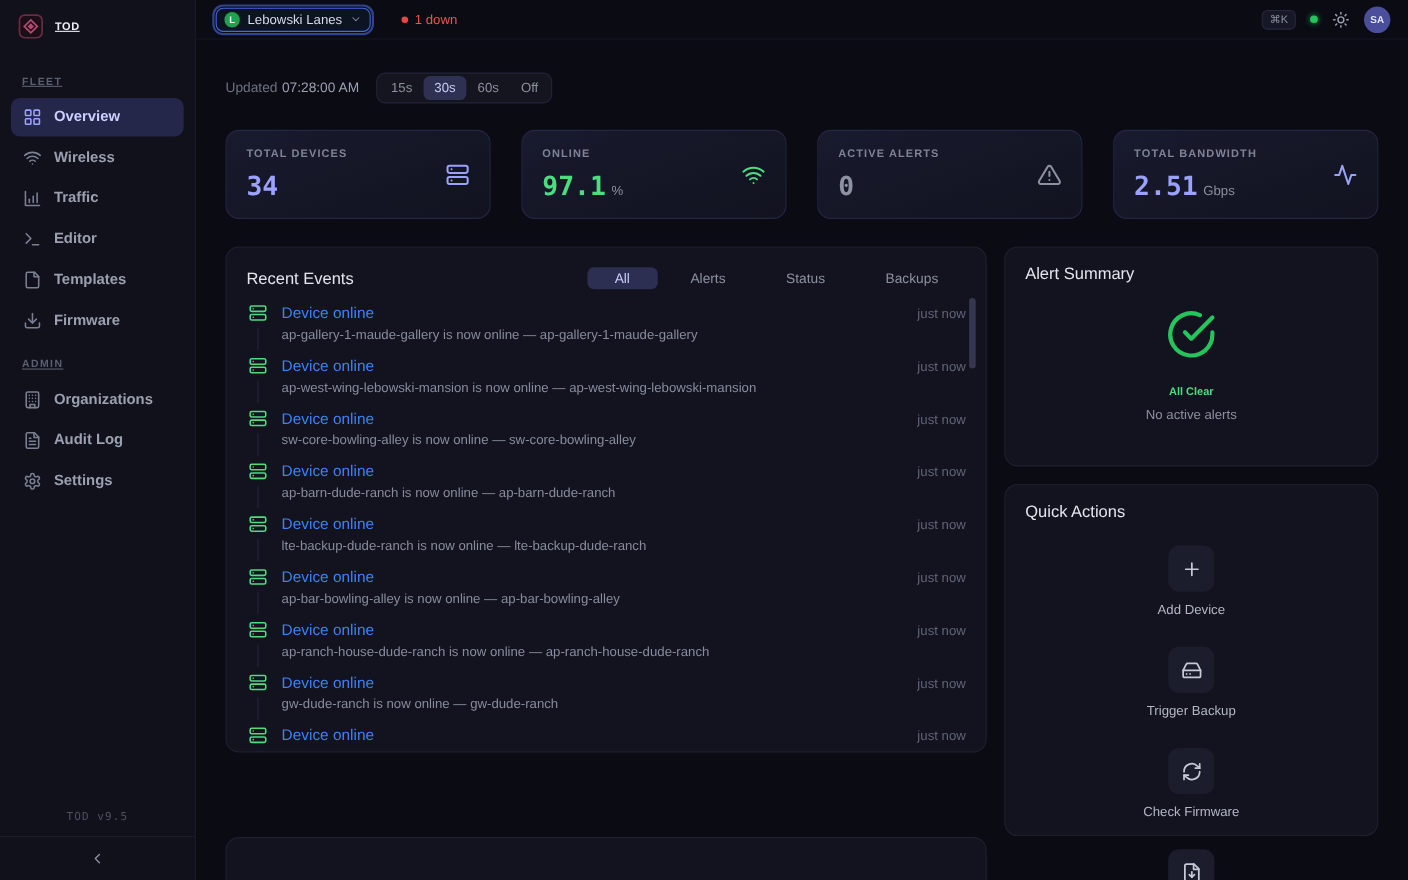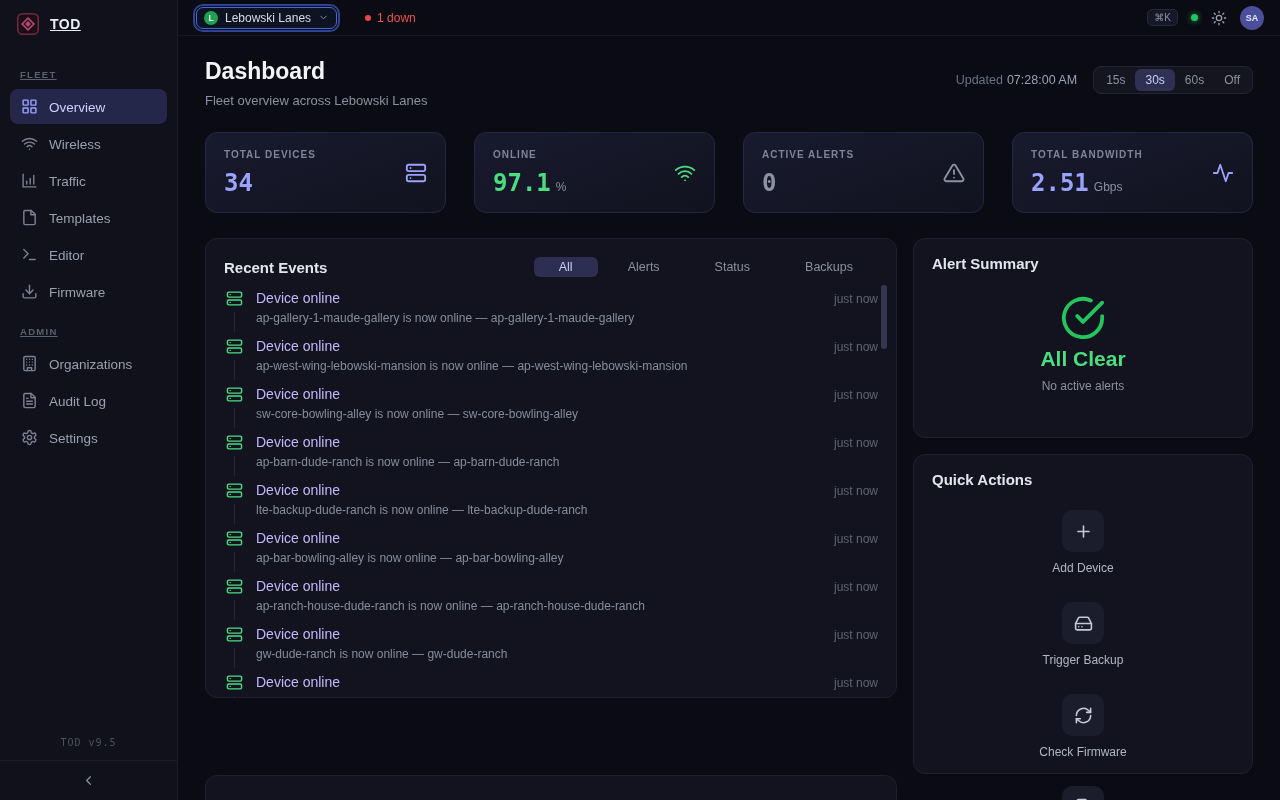--- a/index.html
+++ b/index.html
@@ -10,24 +10,24 @@
     font-family:"Liberation Sans", sans-serif;
     display:flex;
   }
   svg { display:block; }
   .ic { stroke:currentColor; fill:none; stroke-width:2; stroke-linecap:round; stroke-linejoin:round; }
 
   
   .sidebar { width:178px; min-width:178px; background:#10111b; border-right:1px solid #1b1c2a; display:flex; flex-direction:column; }
   .logo-row { display:flex; align-items:center; gap:9px; padding:11px 15px; height:48px; }
   .logo-icon svg { width:26px; height:26px; }
-  .logo-title { font-size:14px; font-weight:700; letter-spacing:.5px; color:#eceef5;text-decoration:underline; }
+  .logo-title { font-size:10px; font-weight:700; letter-spacing:.5px; color:#eceef5;text-decoration:underline; }
   .nav { flex:1; padding-top:6px; }
   .nav-label { font-size:9.5px; letter-spacing:1.3px; color:#596070; padding:15px 20px 7px; font-weight:700;text-decoration:underline; }
-  .nav-item { display:flex; align-items:flex-end; gap:11px; margin:2px 10px; padding:9px 11px; border-radius:8px; color:#9aa0b0; font-size:13.5px; cursor:pointer; }
+  .nav-item { display:flex; align-items:flex-start; gap:11px; margin:2px 10px; padding:9px 11px; border-radius:8px; color:#9aa0b0; font-size:13.5px; cursor:pointer;font-weight:bold; }
   .nav-item svg { width:17px; height:17px; color:#7a8093; }
   .nav-item.active { background:#24264a; color:#cbd0ff; }
   .nav-item.active svg { color:#9aa3ff; }
   .version { font-family:"DejaVu Sans Mono", monospace; font-size:10px; color:#4c5162; text-align:center; padding:10px 0 12px; letter-spacing:1px; }
   .collapse { height:40px; border-top:1px solid #1b1c2a; display:flex; align-items:center; justify-content:center; color:#8b90a0; cursor:pointer; }
   .collapse svg { width:15px; height:15px; }
 
   
   .main { flex:1; display:flex; flex-direction:column; min-width:0; }
   .topbar { height:36px; display:flex; align-items:center; padding:0 16px 0 18px; border-bottom:1px solid #161724; }
@@ -64,41 +64,41 @@
   .stat-value-row { display:flex; align-items:baseline; gap:5px; margin-top:9px; }
   .stat-value { font-family:"DejaVu Sans Mono", monospace; font-size:24px; font-weight:700; }
   .stat-unit { font-size:12px; color:#8b90a0; }
   .stat-icon svg { width:22px; height:22px; }
 
   .main-grid { display:grid; grid-template-columns:1fr 340px; gap:16px; margin-top:25px; }
   .panel { background:#12131e; border:1px solid #1e2032; border-radius:12px; }
 
   .events-panel { height:460px; padding:16px 18px; position:relative; overflow:hidden; }
   .panel-head { display:flex; justify-content:space-between; align-items:center; height:24px; }
-  .panel-title { font-size:15px; font-weight:700; color:#e2e5ee; }
+  .panel-title { font-size:15px; font-weight:400; color:#e2e5ee; }
   .tabs { display:flex; align-items:center; gap:5px; }
   .tab { font-size:12.5px; color:#8b90a0; padding:3px 25px; border-radius:6px; cursor:pointer; }
   .tab.active { background:#2c2e52; color:#c7cdf6; }
   .events-list { margin-top:5px; }
   .event-row { display:flex; gap:12px; height:48px; padding-top:6px; }
   .event-rail { display:flex; flex-direction:column; align-items:center; width:20px; }
   .event-rail svg { width:17px; height:17px; color:#4ade80; flex:none; }
   .event-line { width:1px; flex:1; background:#23253c; margin-top:5px; }
   .event-body { flex:1; min-width:0; }
-  .event-title { font-size:14px; color:#c4b5fd; font-weight:500; }
+  .event-title { font-size:14px; color:#3b82f6; font-weight:500; }
   .event-detail { font-size:12px; color:#868c9d; margin-top:5px; white-space:nowrap; overflow:hidden; }
   .event-time { font-size:12px; color:#5f6477; flex:none; padding-top:2px; }
   .scroll-thumb { position:absolute; right:9px; top:46px; width:6px; height:64px; border-radius:3px; background:#353751; cursor:pointer; }
   .stub { margin-top:77px; height:120px; }
 
   .right-col { display:flex; flex-direction:column; }
   .alert-panel { height:200px; padding:16px 18px; }
   .alert-center { display:flex; flex-direction:column; align-items:center; margin-top:22px; }
   .alert-center svg { width:46px; height:46px; color:#22c55e; }
-  .alert-status { margin-top:6px; font-size:21px; font-weight:600; color:#4ade80; }
+  .alert-status { margin-top:24px; font-size:10px; font-weight:600; color:#4ade80; }
   .alert-detail { margin-top:8px; font-size:12px; color:#8b90a0; }
 
   .qa-panel { height:320px; padding:16px 18px; margin-top:16px; }
   .qa-grid { display:grid; grid-template-columns:1fr; row-gap:27px; margin-top:21px; }
   .qa-tile { display:flex; flex-direction:column; align-items:center; cursor:pointer; }
   .qa-icon { width:42px; height:42px; border-radius:10px; background:#1c1d2c; display:flex; align-items:center; justify-content:center; }
   .qa-icon svg { width:19px; height:19px; color:#c6cad6; }
   .qa-label { margin-top:9px; font-size:12px; color:#b2b7c4; }
 </style>
 </head>
@@ -141,31 +141,31 @@
           <path d="M3 3v18h18"></path>
           <path d="M8 17v-4"></path>
           <path d="M13 17V9"></path>
           <path d="M18 17V5"></path>
         </svg>
       <span>Traffic</span>
     </div>
 
     <div class="nav-item">
       <svg class="ic" viewBox="0 0 24 24">
+          <path d="M4 17l6-6-6-6"></path>
+          <path d="M12 19h8"></path>
+        </svg>
+      <span>Editor</span>
+    </div>
+    <div class="nav-item">
+      <svg class="ic" viewBox="0 0 24 24">
           <path d="M14.5 2H6a2 2 0 0 0-2 2v16a2 2 0 0 0 2 2h12a2 2 0 0 0 2-2V7.5z"></path>
           <path d="M14 2v6h6"></path>
         </svg>
       <span>Templates</span>
-    </div>
-    <div class="nav-item">
-      <svg class="ic" viewBox="0 0 24 24">
-          <path d="M4 17l6-6-6-6"></path>
-          <path d="M12 19h8"></path>
-        </svg>
-      <span>Editor</span>
     </div>
     <div class="nav-item">
       <svg class="ic" viewBox="0 0 24 24">
           <path d="M21 15v4a2 2 0 0 1-2 2H5a2 2 0 0 1-2-2v-4"></path>
           <path d="M7 10l5 5 5-5"></path>
           <path d="M12 15V3"></path>
         </svg>
       <span>Firmware</span>
     </div>
 
@@ -227,24 +227,20 @@
             <path d="M12 2v2M12 20v2M4.93 4.93l1.41 1.41M17.66 17.66l1.41 1.41M2 12h2M20 12h2M6.34 17.66l-1.41 1.41M19.07 4.93l-1.41 1.41"></path>
           </svg>
       </span>
       <span class="avatar">SA</span>
     </div>
   </header>
 
   <div class="content">
 
     <div class="page-header">
-      <div>
-        <h1 class="page-title">Dashboard</h1>
-        <div class="subtitle">Fleet overview across Lebowski Lanes</div>
-      </div>
       <div class="header-right">
         <span class="updated">
           <span>Updated</span><span class="time">07:28:00 AM</span>
         </span>
         <div class="segmented">
           <button class="seg-btn">15s</button>
           <button class="seg-btn active">30s</button>
           <button class="seg-btn">60s</button>
           <button class="seg-btn">Off</button>
         </div>

